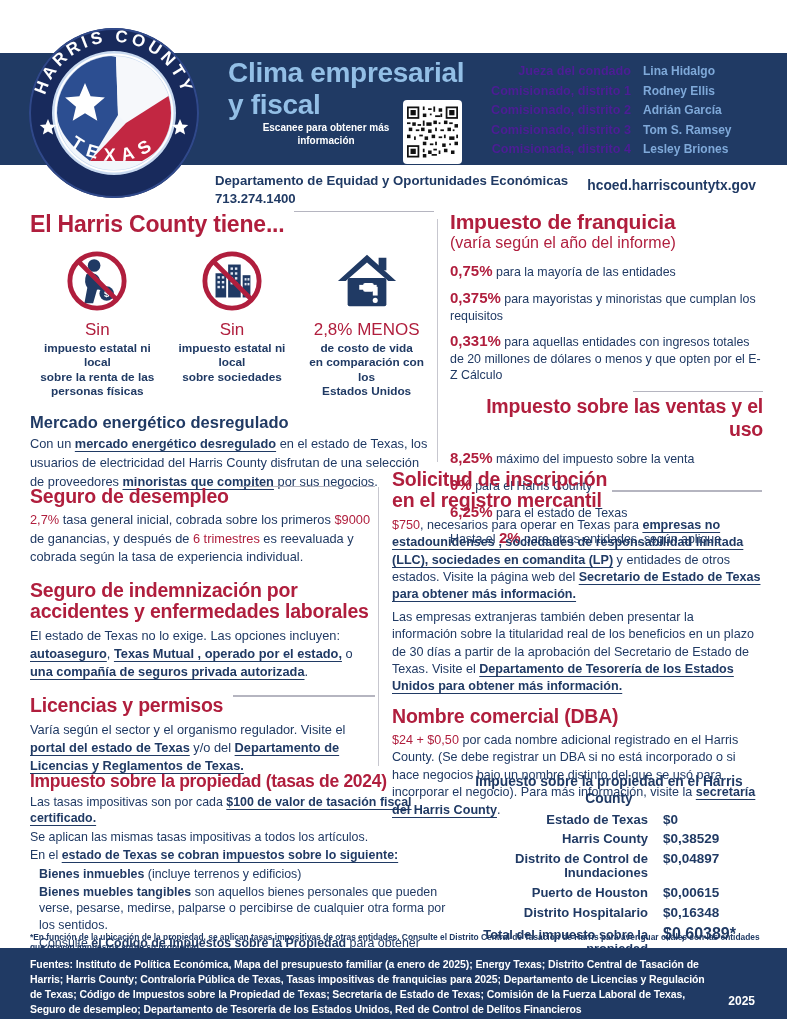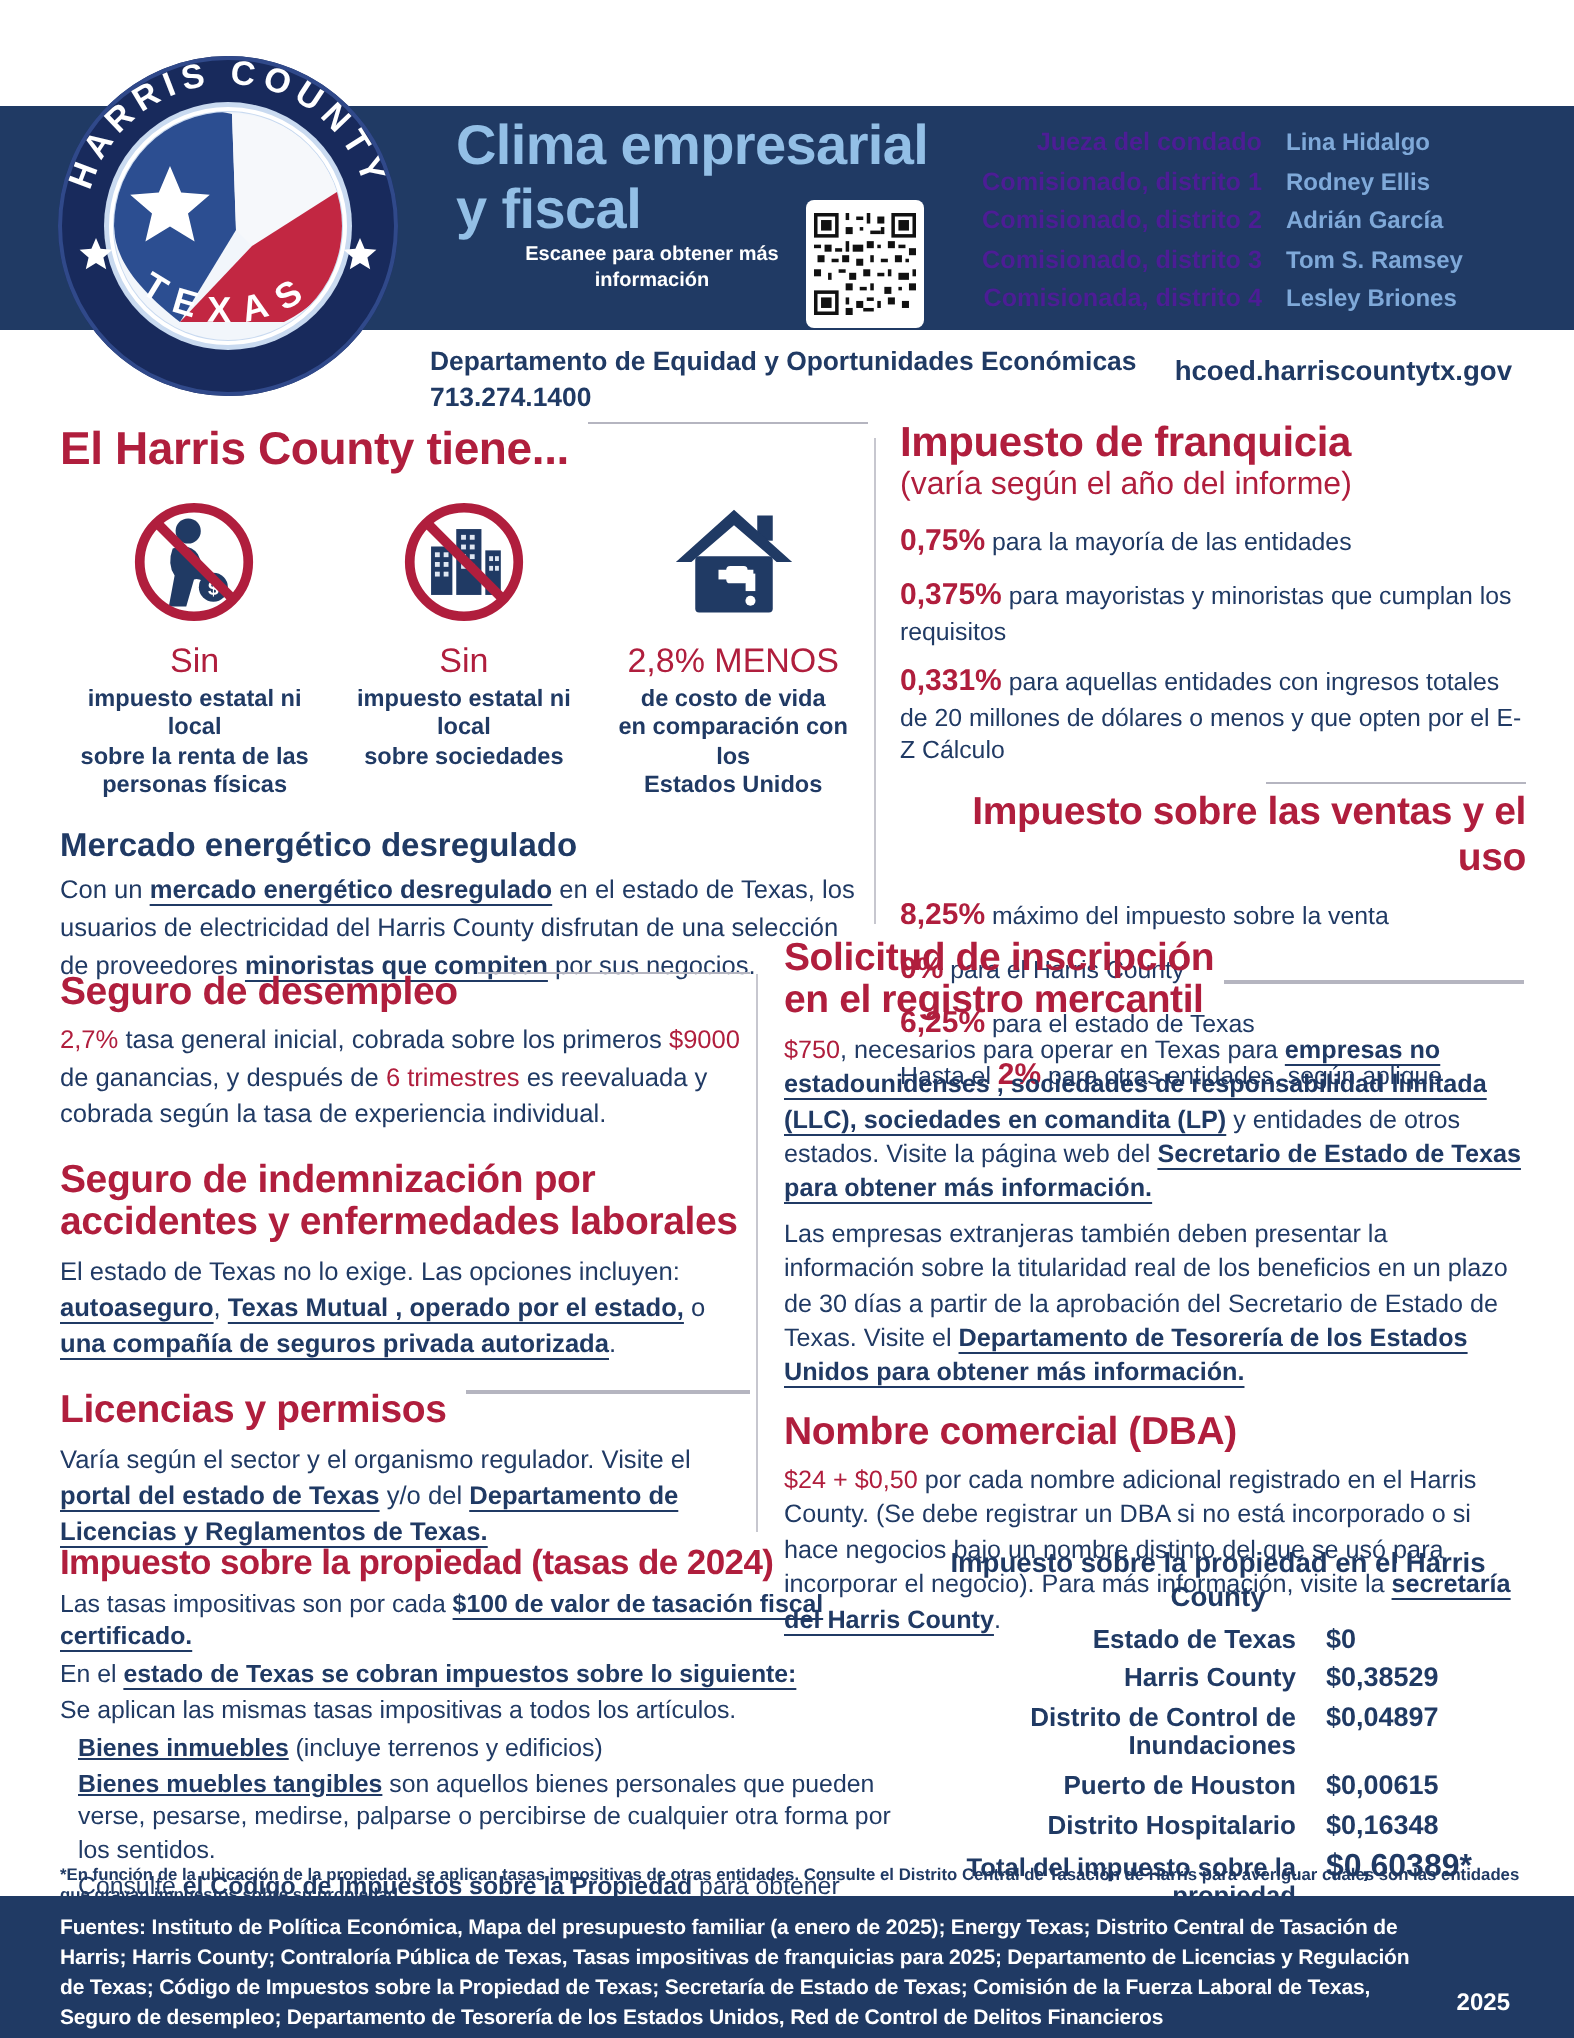--- a/index.html
+++ b/index.html
@@ -27,21 +27,21 @@
   .off-name{width:112px;margin-left:12px;color:var(--name-blue);font-weight:700;font-size:12px;}
   .dept{position:absolute;left:215px;top:172px;font-size:13.2px;font-weight:700;line-height:1.35;color:var(--navy);}
   .website{position:absolute;right:31px;top:178px;font-size:13.8px;font-weight:700;color:var(--navy);}
 
   
   .h-red{color:var(--red);font-weight:700;letter-spacing:-0.2px;}
   .heading-row{display:flex;}
   .rule{flex:1;height:1.4px;background:var(--rule);margin:0 0 5px 10px;}
   .divider{position:absolute;width:1px;background:#c7c7cf;}
   p.body, .item{color:var(--navy);font-weight:500;}
-  .s-b{font-weight:700;text-decoration:underline;}
+  .s-b{font-weight:700;}
   .s-u{text-decoration:underline;text-decoration-thickness:1.4px;text-underline-offset:2.5px;}
   .s-rb{color:var(--red);font-weight:400;}
   .s-val{color:var(--red);font-weight:700;font-size:15px;}
 
   
   .sec-tl{position:absolute;left:30px;top:211px;width:404px;}
   .sec-tl .h-main{font-size:23px;}
   .icons-row{display:flex;margin-top:12px;}
   .icon-col{width:33.33%;text-align:center;padding:0 4px;}
   .picto{width:62px;height:62px;}
@@ -355,22 +355,22 @@
     </div>
     <p class="body"><span class="s-rb">$750</span><span>, necesarios para operar en Texas para </span><span class="s-b s-u">empresas no estadounidenses , sociedades de responsabilidad limitada (LLC), sociedades en comandita (LP)</span><span> y entidades de otros estados. Visite la página web del </span><span class="s-b s-u">Secretario de Estado de Texas para obtener más información.</span></p>
     <p class="body"><span>Las empresas extranjeras también deben presentar la información sobre la titularidad real de los beneficios en un plazo de 30 días a partir de la aprobación del Secretario de Estado de Texas. Visite el </span><span class="s-b s-u">Departamento de Tesorería de los Estados Unidos para obtener más información.</span></p>
     <h2 class="h-red mt10">Nombre comercial (DBA)</h2>
     <p class="body"><span class="s-rb">$24 + $0,50</span><span> por cada nombre adicional registrado en el Harris County. (Se debe registrar un DBA si no está incorporado o si hace negocios bajo un nombre distinto del que se usó para incorporar el negocio). Para más información, visite la </span><span class="s-b s-u">secretaría del Harris County</span><span>.</span></p>
   </section>
 
   <section class="sec-bl">
     <h2 class="h-red">Impuesto sobre la propiedad (tasas de 2024)</h2>
     <p class="body"><span>Las tasas impositivas son por cada </span><span class="s-b s-u">$100 de valor de tasación fiscal certificado.</span></p>
+    <p class="body"><span>Se aplican las mismas tasas impositivas a todos los artículos.</span></p>
     <p class="body"><span>En el </span><span class="s-b s-u">estado de Texas se cobran impuestos sobre lo siguiente:</span></p>
-    <p class="body"><span>Se aplican las mismas tasas impositivas a todos los artículos.</span></p>
     <p class="body ind"><span class="s-b">Bienes inmuebles</span><span> (incluye terrenos y edificios)</span></p>
     <p class="body ind"><span class="s-b">Bienes muebles tangibles</span><span> son aquellos bienes personales que pueden verse, pesarse, medirse, palparse o percibirse de cualquier otra forma por los sentidos.</span></p>
     <p class="body ind"><span>Consulte </span><span class="s-b s-u">el Código de Impuestos sobre la Propiedad</span><span> para obtener definiciones.</span></p>
   </section>
 
   <section class="sec-br">
     <div class="tbl-title">Impuesto sobre la propiedad en el Harris County</div>
     <div class="trow">
         <span class="tlabel">Estado de Texas</span>
         <span class="tval">$0</span>

